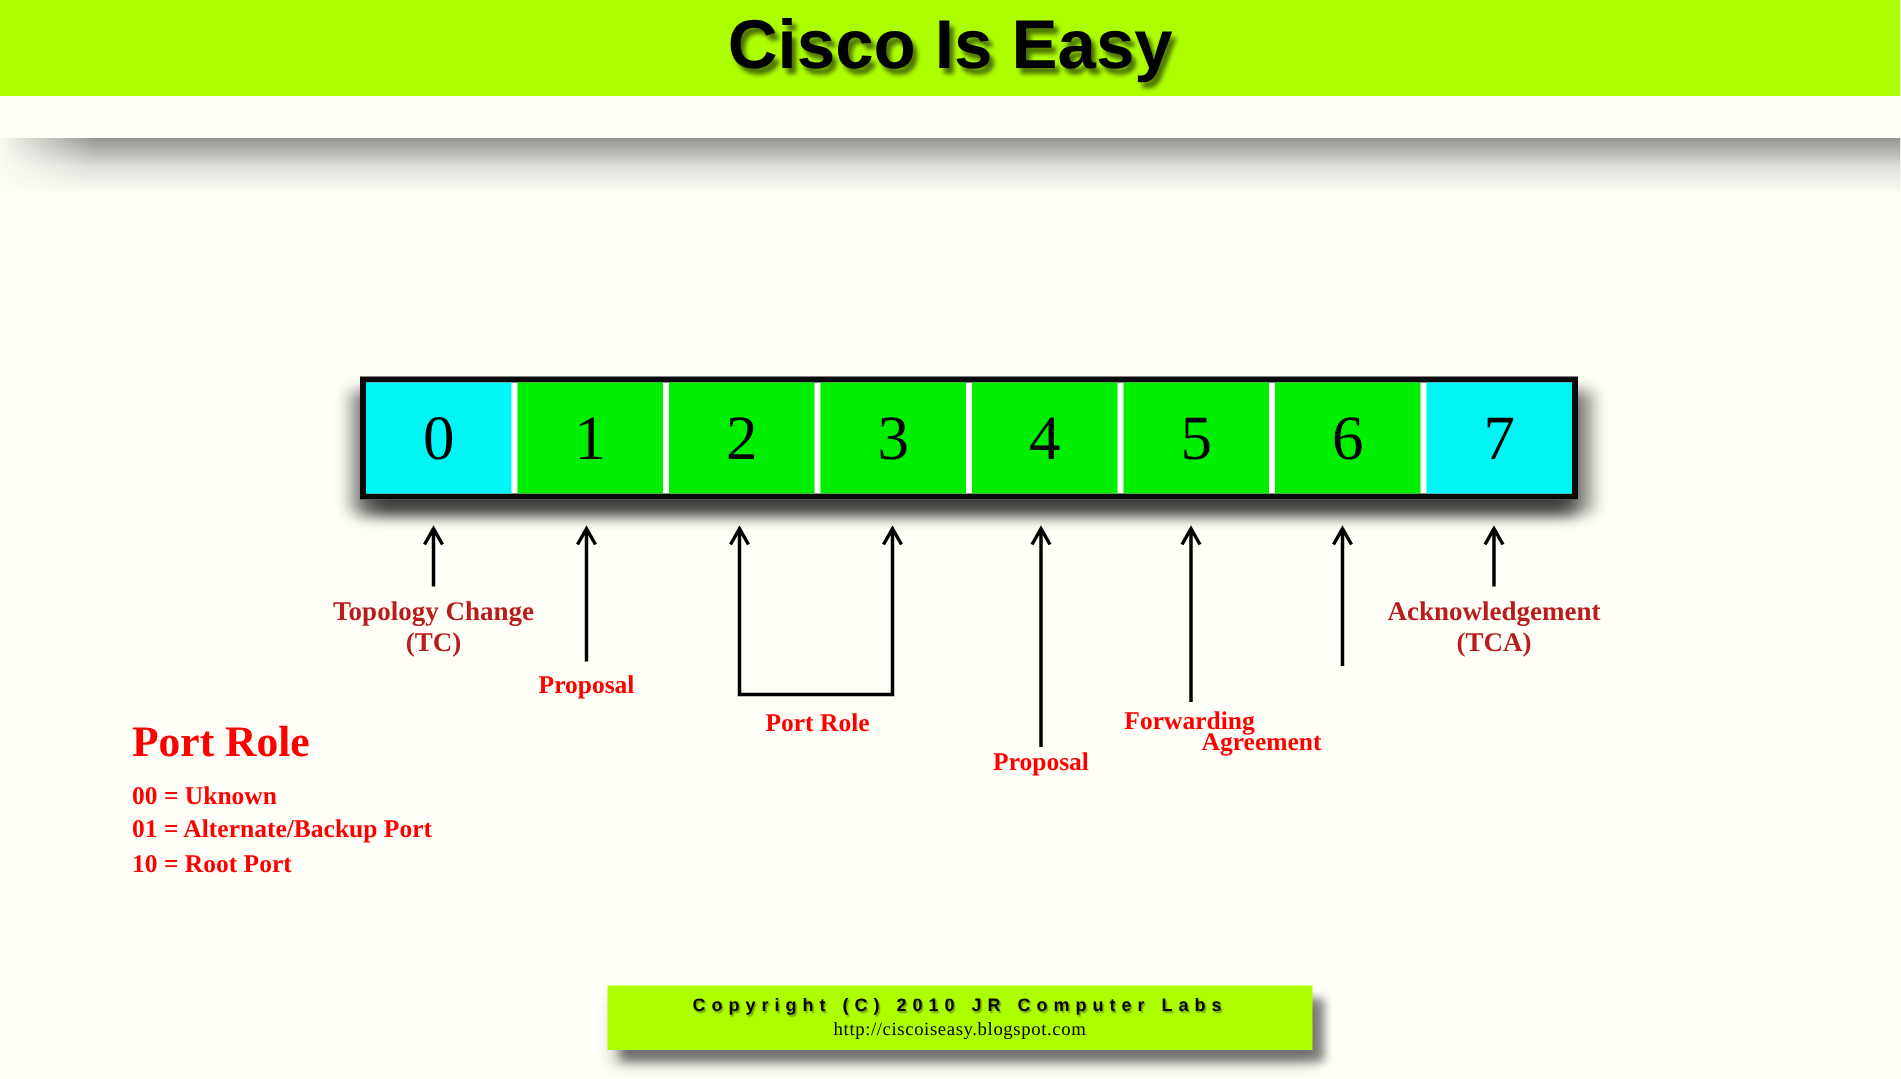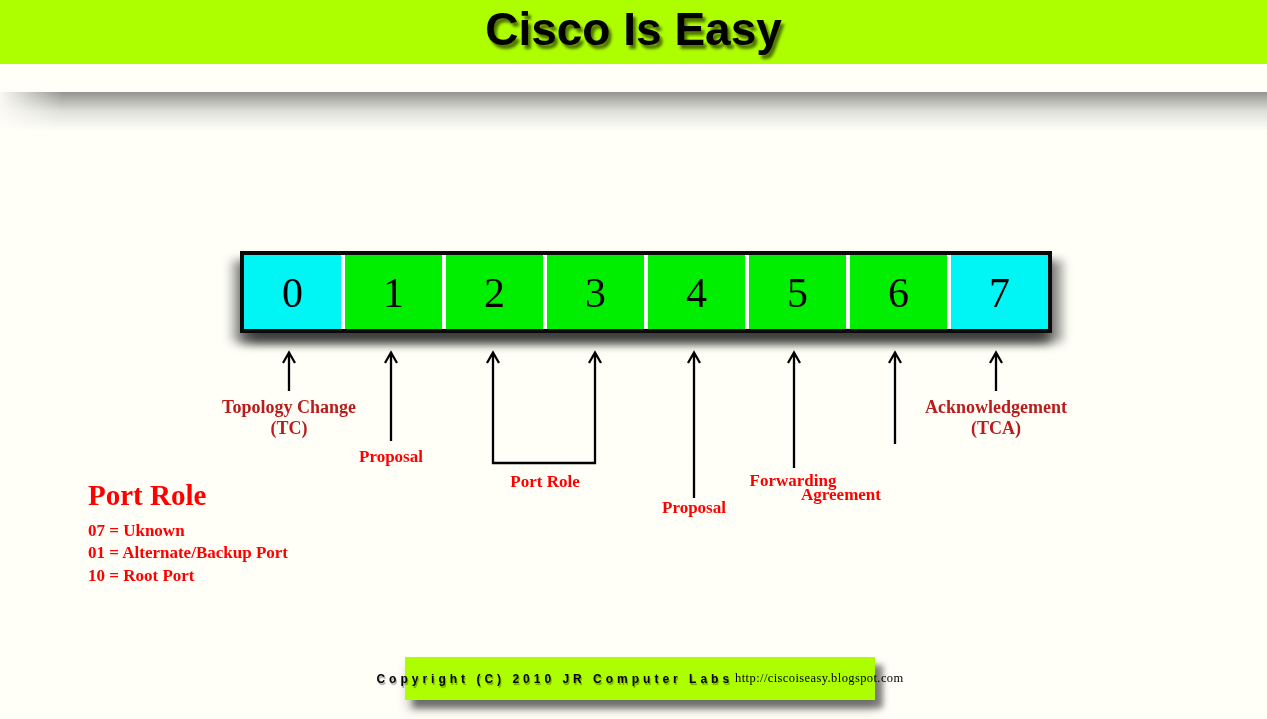--- a/index.html
+++ b/index.html
@@ -72,21 +72,21 @@
     margin:0; font-size:29px; font-weight:bold; line-height:1.1;
   }
   .legend-entries{margin-top:8px;}
   .legend-entry{
     font-size:17px; font-weight:bold; line-height:22.5px; white-space:nowrap;
   }
   
   .copyright-box{
     position:absolute; left:405px; top:657px; width:470px; height:43px;
     background:var(--accent,#ADFF00);
-    display:flex; flex-direction:row; align-items:center; justify-content:center;
+    display:flex; flex-direction:column; align-items:center; justify-content:center;
     gap:2px;
     box-shadow: 8px 8px 6px rgba(0,0,0,0.45), 2px 10px 10px rgba(0,0,0,0.22);
   }
   .copyright-text{
     font-family:"Liberation Sans", sans-serif;
     font-size:12px; font-weight:bold; letter-spacing:4px; color:#000;
     text-shadow:1px 1.5px 1px rgba(0,0,0,0.35);
     white-space:nowrap;
   }
   .copyright-url{
@@ -136,21 +136,21 @@
   <div class="flag-label red lbl-agreement">Agreement</div>
 
   <div class="flag-label black lbl-tca">
     <div>Acknowledgement</div>
     <div>(TCA)</div>
   </div>
 
   <section class="legend">
     <h2 class="legend-heading">Port Role</h2>
     <div class="legend-entries">
-      <div class="legend-entry">07 = Uknown</div>
+      <div class="legend-entry">00 = Uknown</div>
       <div class="legend-entry">01 = Alternate/Backup Port</div>
       <div class="legend-entry">10 = Root Port</div>
     </div>
   </section>
 
   <footer class="copyright-box">
     <div class="copyright-text">Copyright (C) 2010 JR Computer Labs</div>
     <div class="copyright-url">http://ciscoiseasy.blogspot.com</div>
   </footer>
 

